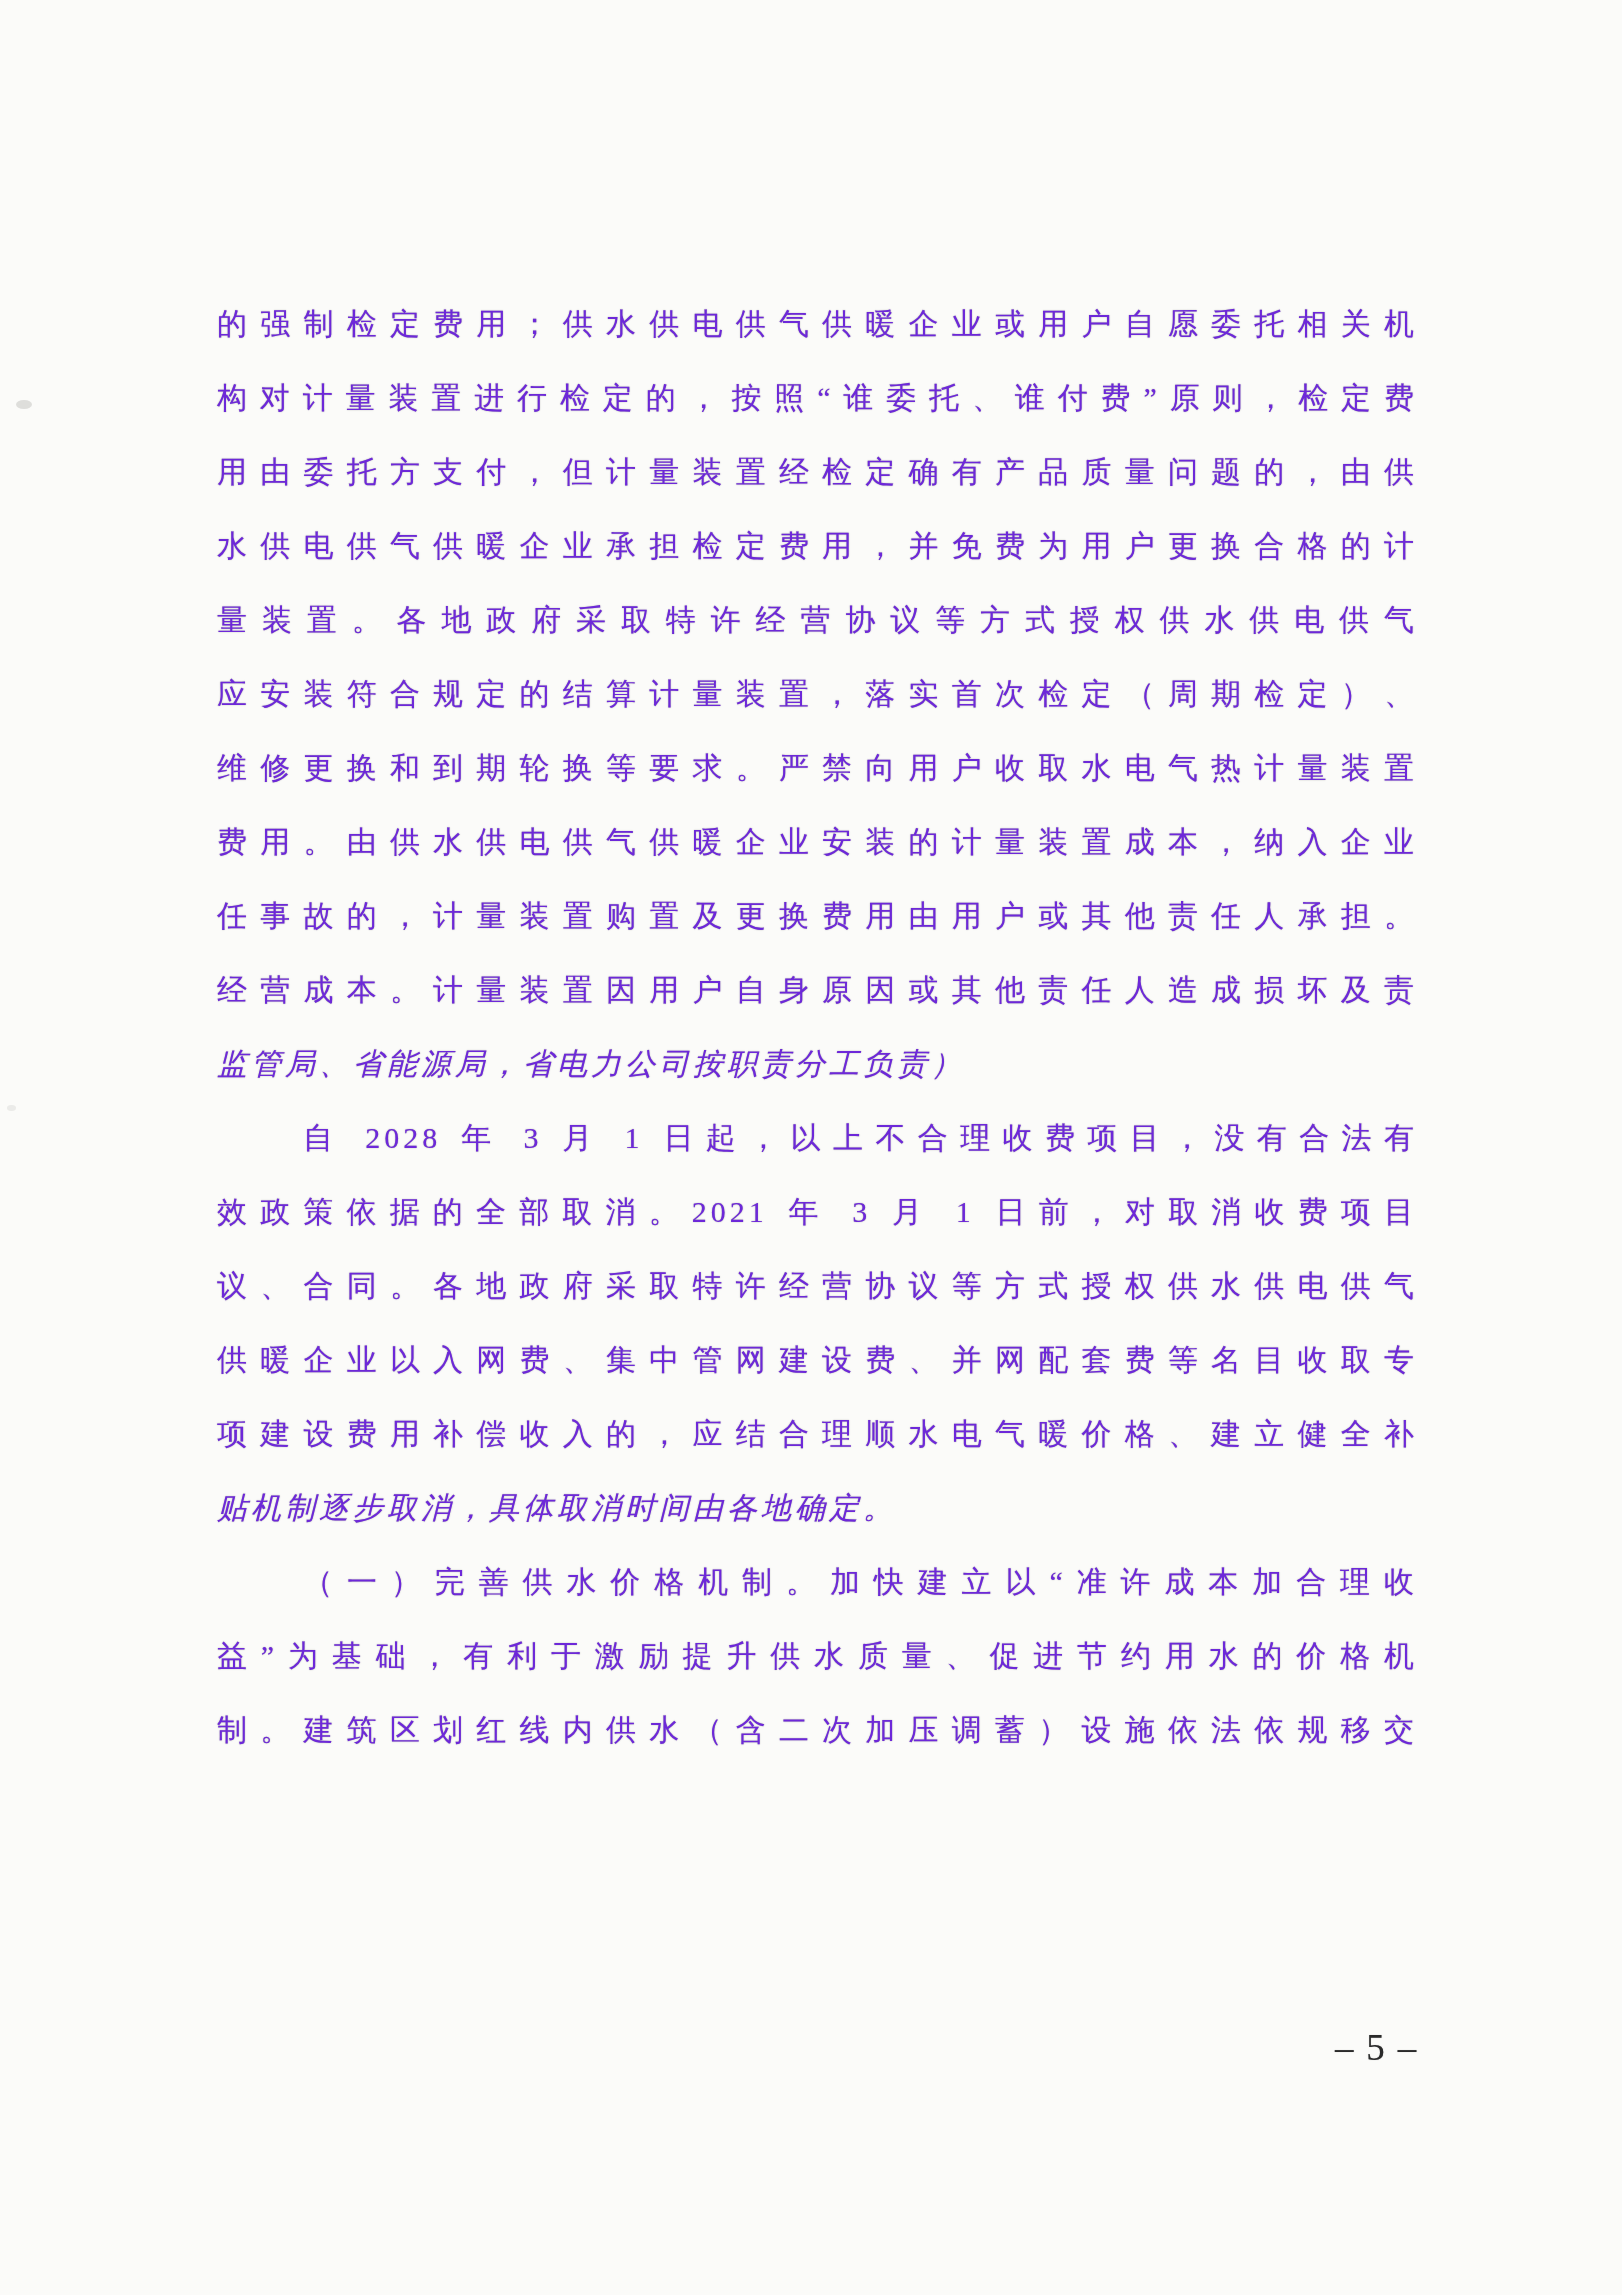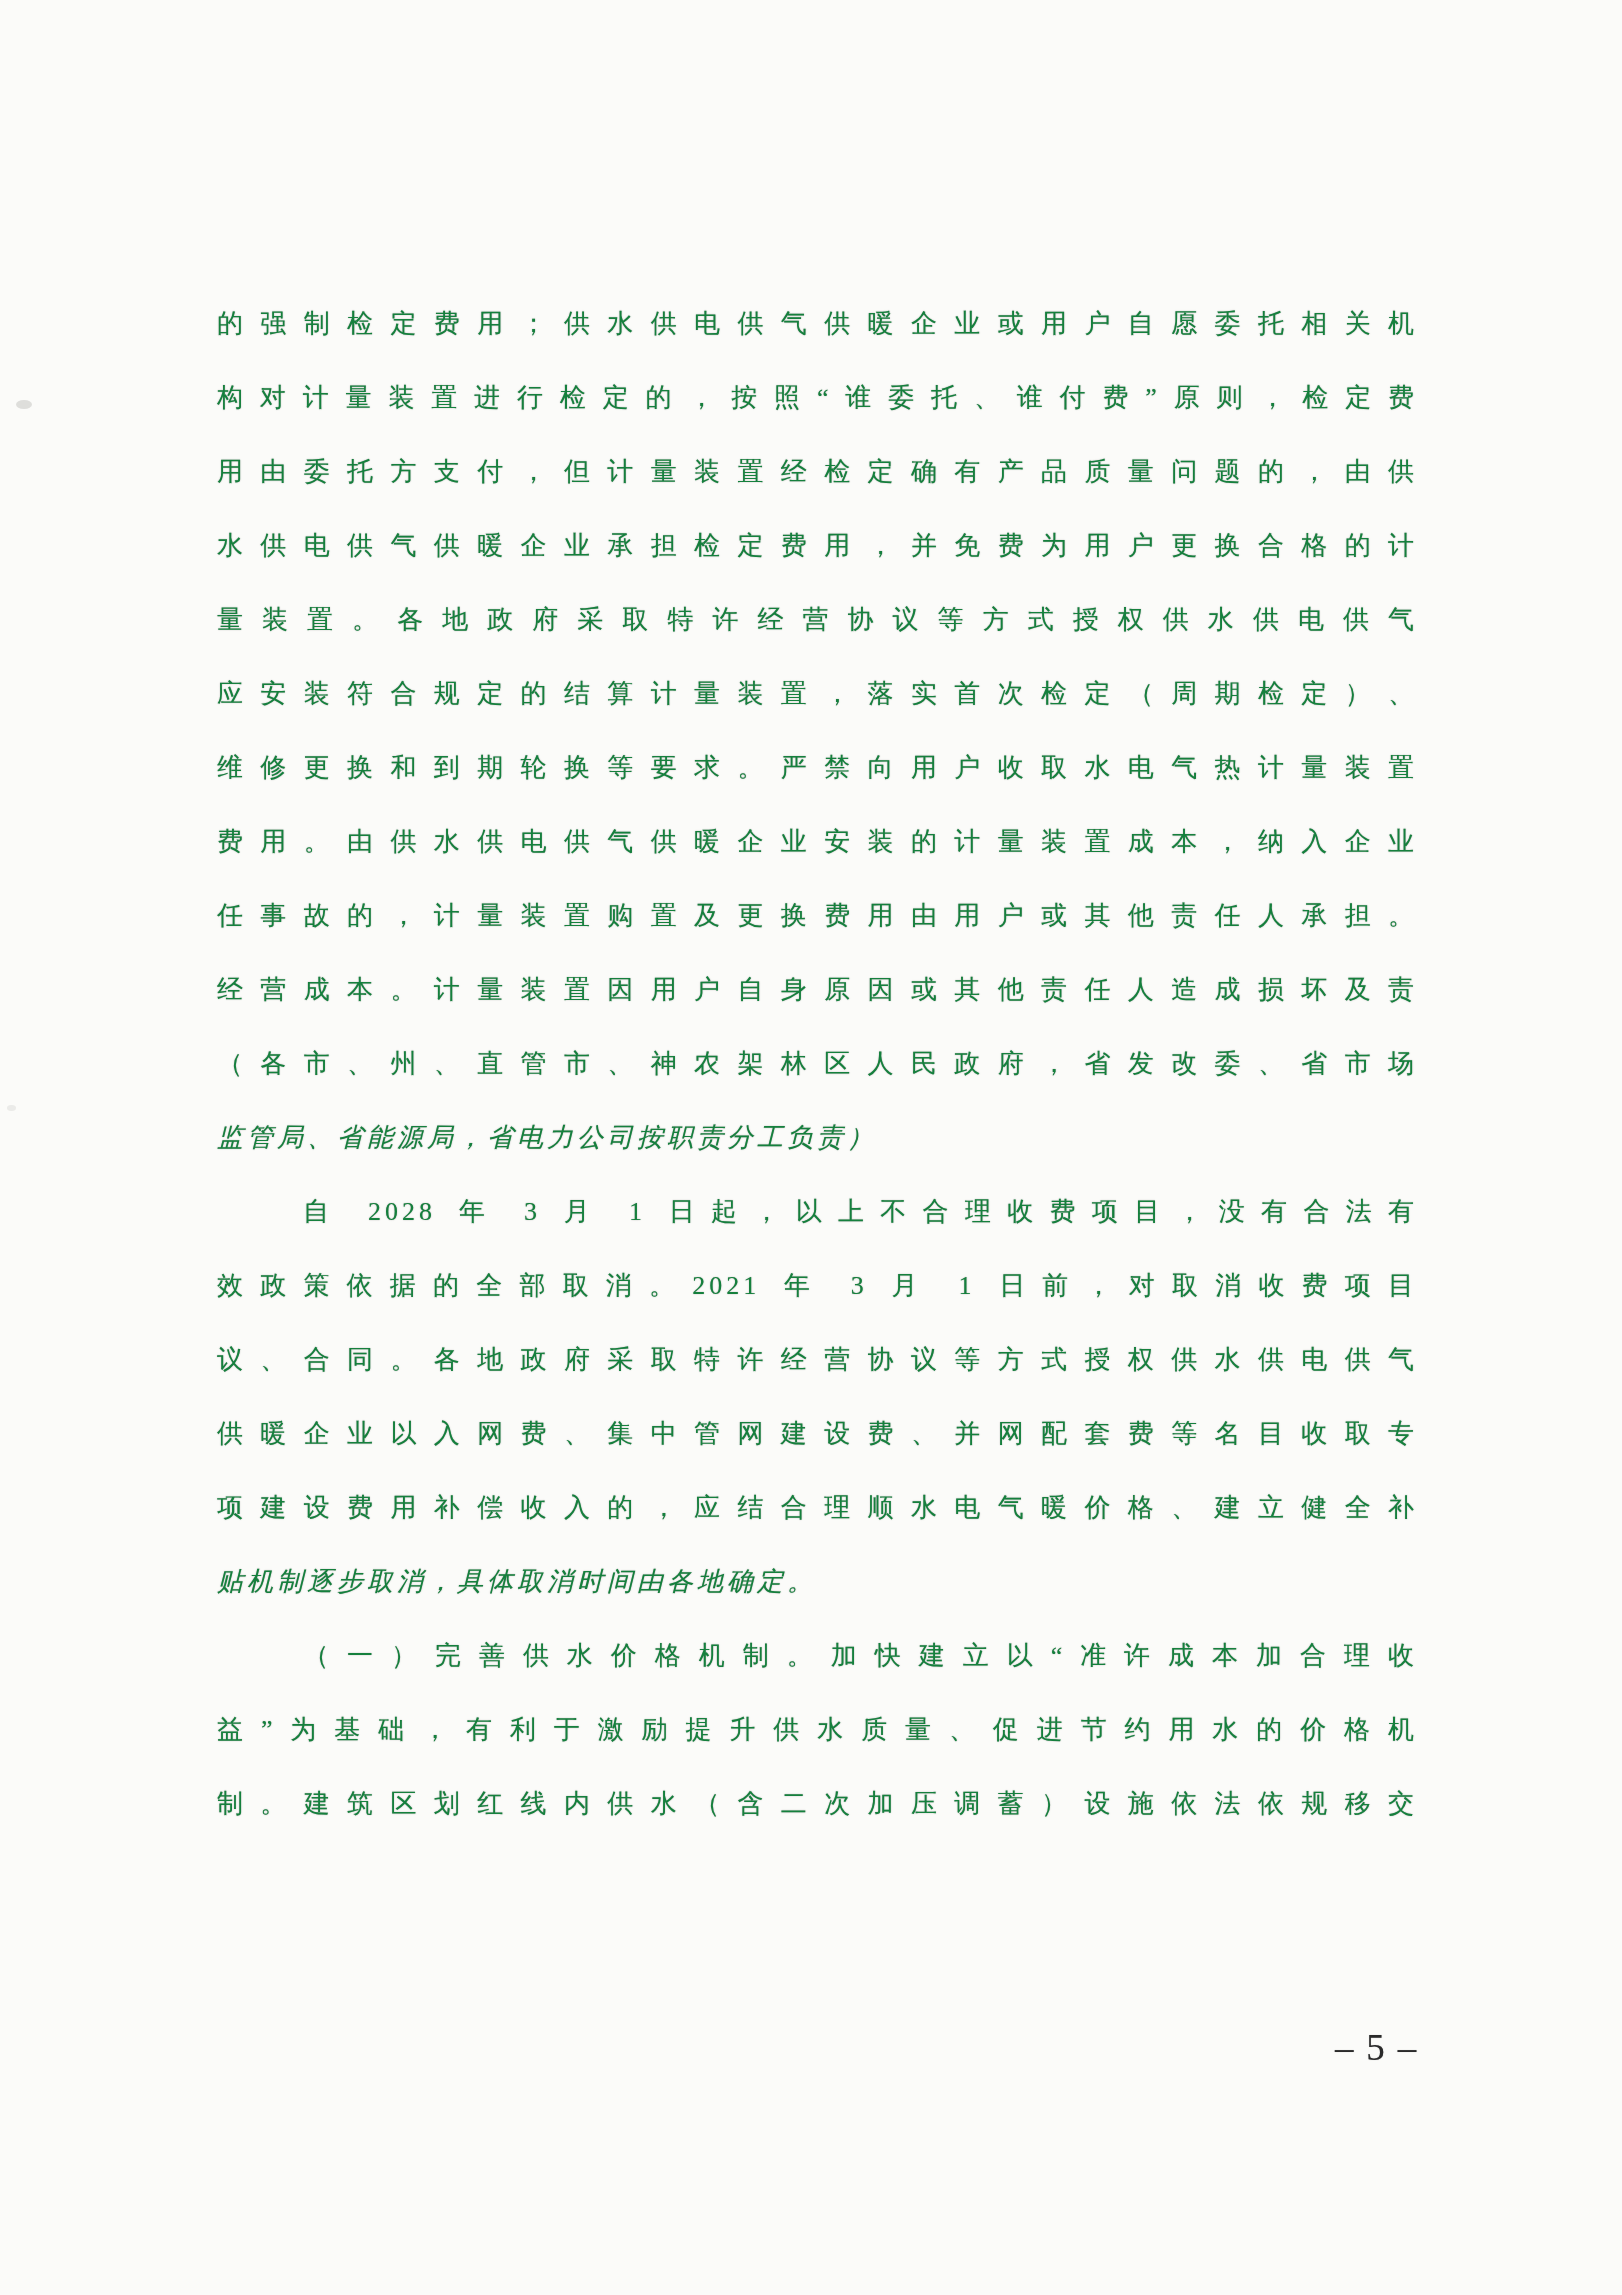--- a/index.html
+++ b/index.html
@@ -18,23 +18,23 @@
   }
   .content {
     position: absolute;
     left: 217px;
     top: 287px;
     width: 1201px;
   }
   .ln {
     height: 74px;
     line-height: 74px;
-    font-size: 26px;
+    font-size: 30px;
     letter-spacing: 4px;
-    color: #15803d;
+    color: #6d28d9;
     white-space: nowrap;
     text-shadow: 0 0 1.3px rgba(45,45,45,0.45);
   }
   
   .j {
     white-space: normal;
     text-align: justify;
     text-align-last: justify;
   }
   
@@ -87,21 +87,20 @@
     <div class="ln j">的强制检定费用；供水供电供气供暖企业或用户自愿委托相关机</div>
     <div class="ln j">构对计量装置进行检定的，按照“谁委托、谁付费”原则，检定费</div>
     <div class="ln j">用由委托方支付，但计量装置经检定确有产品质量问题的，由供</div>
     <div class="ln j">水供电供气供暖企业承担检定费用，并免费为用户更换合格的计</div>
     <div class="ln j">量装置。各地政府采取特许经营协议等方式授权供水供电供气</div>
     <div class="ln j">应安装符合规定的结算计量装置，落实首次检定（周期检定）、</div>
     <div class="ln j">维修更换和到期轮换等要求。严禁向用户收取水电气热计量装置</div>
     <div class="ln j">费用。由供水供电供气供暖企业安装的计量装置成本，纳入企业</div>
     <div class="ln j">任事故的，计量装置购置及更换费用由用户或其他责任人承担。</div>
     <div class="ln j">经营成本。计量装置因用户自身原因或其他责任人造成损坏及责</div>
-    <div class="ln j">（各市、州、直管市、神农架林区人民政府，省发改委、省市场</div>
     <div class="ln last">监管局、省能源局，省电力公司按职责分工负责）</div>
     <div class="ln j ind">自 2028 年 3 月 1 日起，以上不合理收费项目，没有合法有</div>
     <div class="ln j">效政策依据的全部取消。2021 年 3 月 1 日前，对取消收费项目</div>
     <div class="ln j">议、合同。各地政府采取特许经营协议等方式授权供水供电供气</div>
     <div class="ln j">供暖企业以入网费、集中管网建设费、并网配套费等名目收取专</div>
     <div class="ln j">项建设费用补偿收入的，应结合理顺水电气暖价格、建立健全补</div>
     <div class="ln last">贴机制逐步取消，具体取消时间由各地确定。</div>
     <div class="ln j ind">（一）完善供水价格机制。加快建立以“准许成本加合理收</div>
     <div class="ln j">益”为基础，有利于激励提升供水质量、促进节约用水的价格机</div>
     <div class="ln j">制。建筑区划红线内供水（含二次加压调蓄）设施依法依规移交</div>

